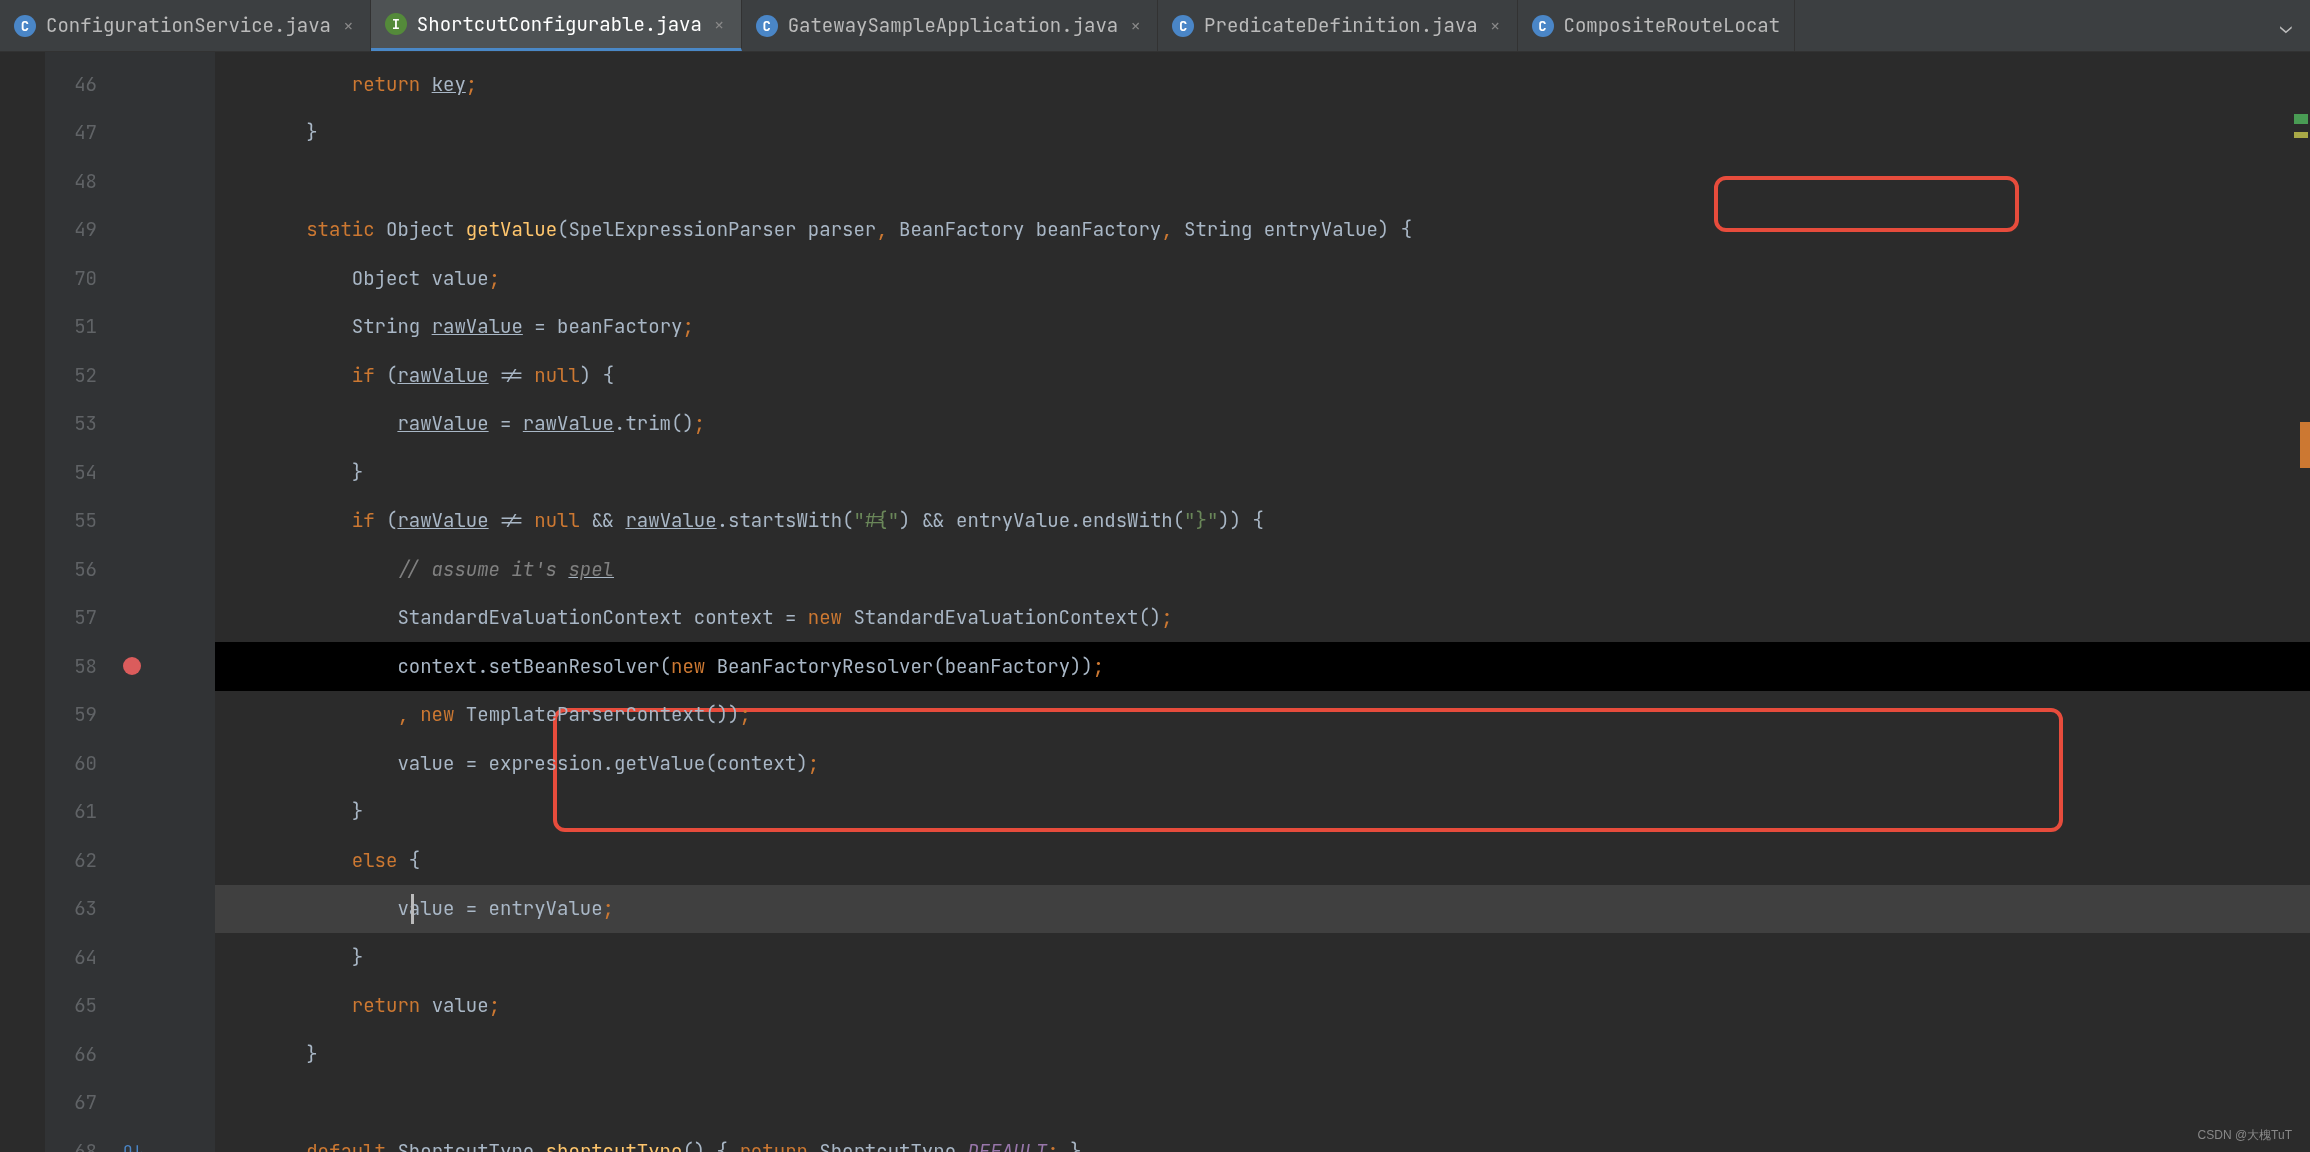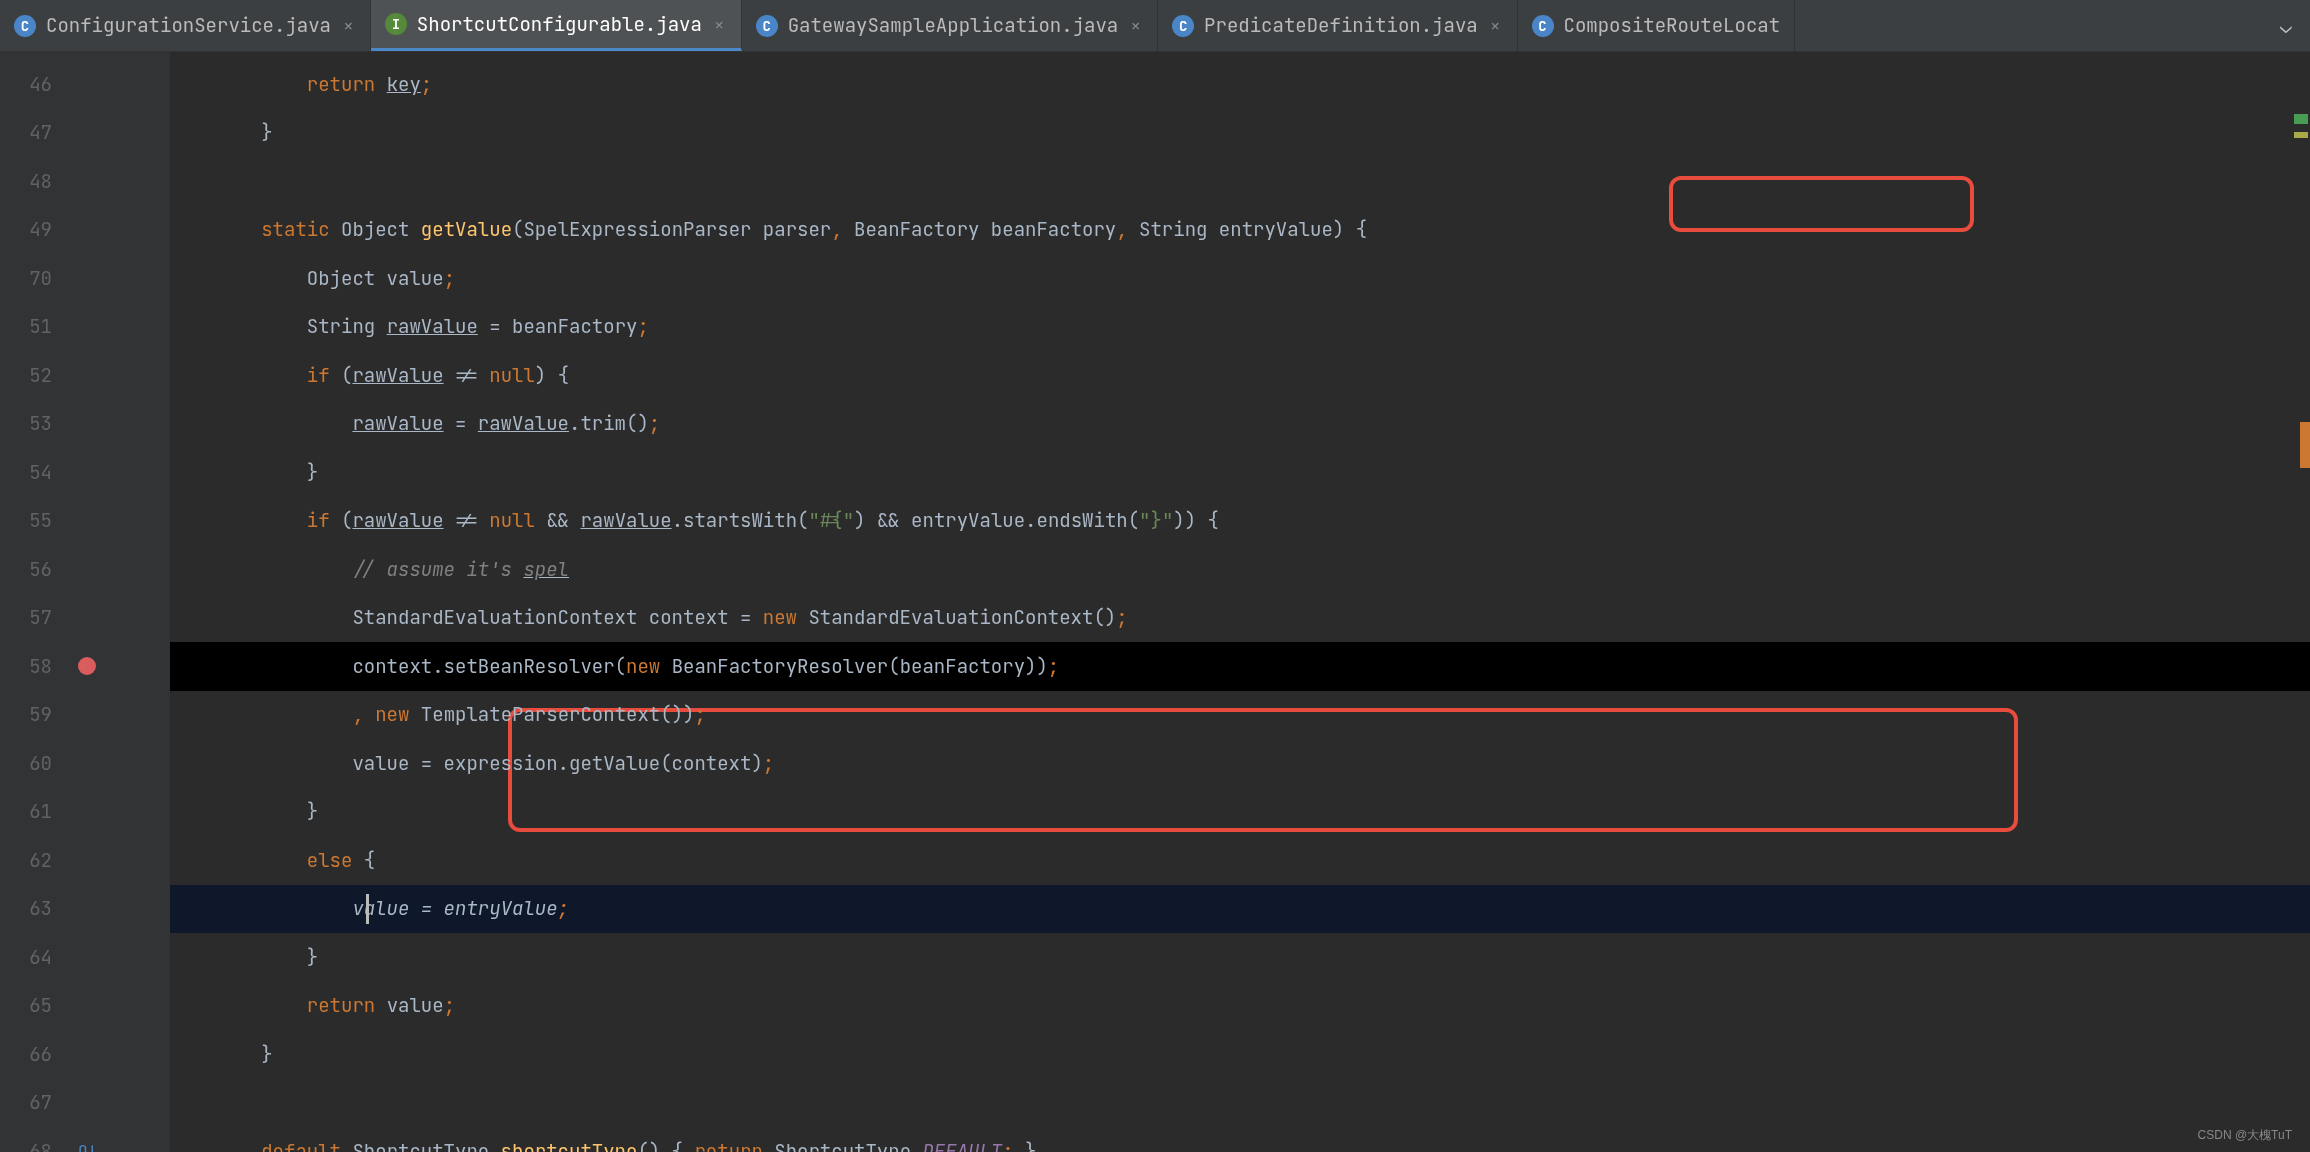--- a/index.html
+++ b/index.html
@@ -56,20 +56,21 @@
   .tab-dropdown {
     margin-left: auto;
     padding: 0 18px;
     color: #bbbbbb;
     font-size: 20px;
   }
   .editor-wrap {
     display: flex;
     height: calc(100% - 52px);
     position: relative;
+    padding-left: 45px;
   }
   .gutter {
     width: 170px;
     background: #313335;
     padding-top: 8px;
     flex-shrink: 0;
     position: relative;
   }
   .line-row {
     height: 48.5px;
@@ -108,21 +109,21 @@
     position: relative;
   }
   .code-line {
     height: 48.5px;
     display: flex;
     align-items: center;
     white-space: pre;
     position: relative;
   }
   .code-line.bp-line { background: #000000; }
-  .code-line.current { background: #0f172a; font-style: italic; }
+  .code-line.current { background: #404040; }
   .kw { color: #cc7832; }
   .type { color: #a9b7c6; }
   .method { color: #ffc66d; }
   .str { color: #6a8759; }
   .comment { color: #808080; font-style: italic; }
   .field-italic { color: #9876aa; font-style: italic; }
   .underline { text-decoration: underline; text-decoration-color: #a9b7c6; }
   .paren { color: #a9b7c6; }
   .semi { color: #cc7832; }
   .highlight-box {

